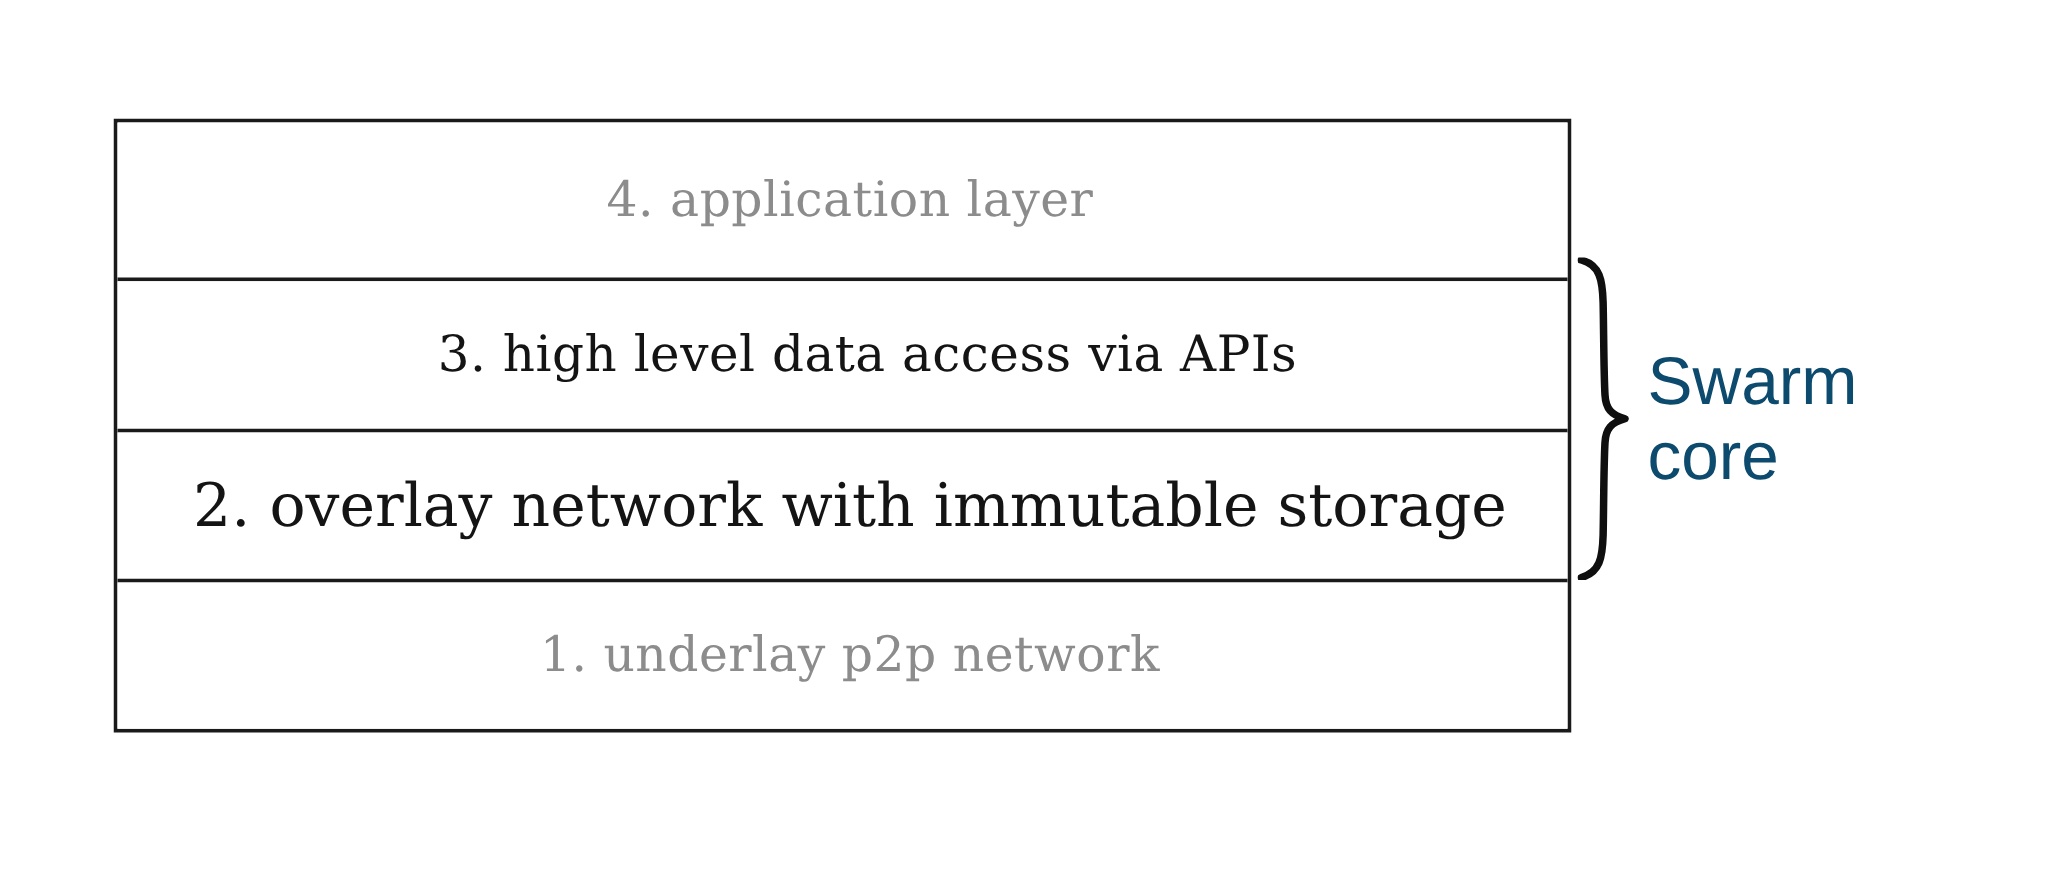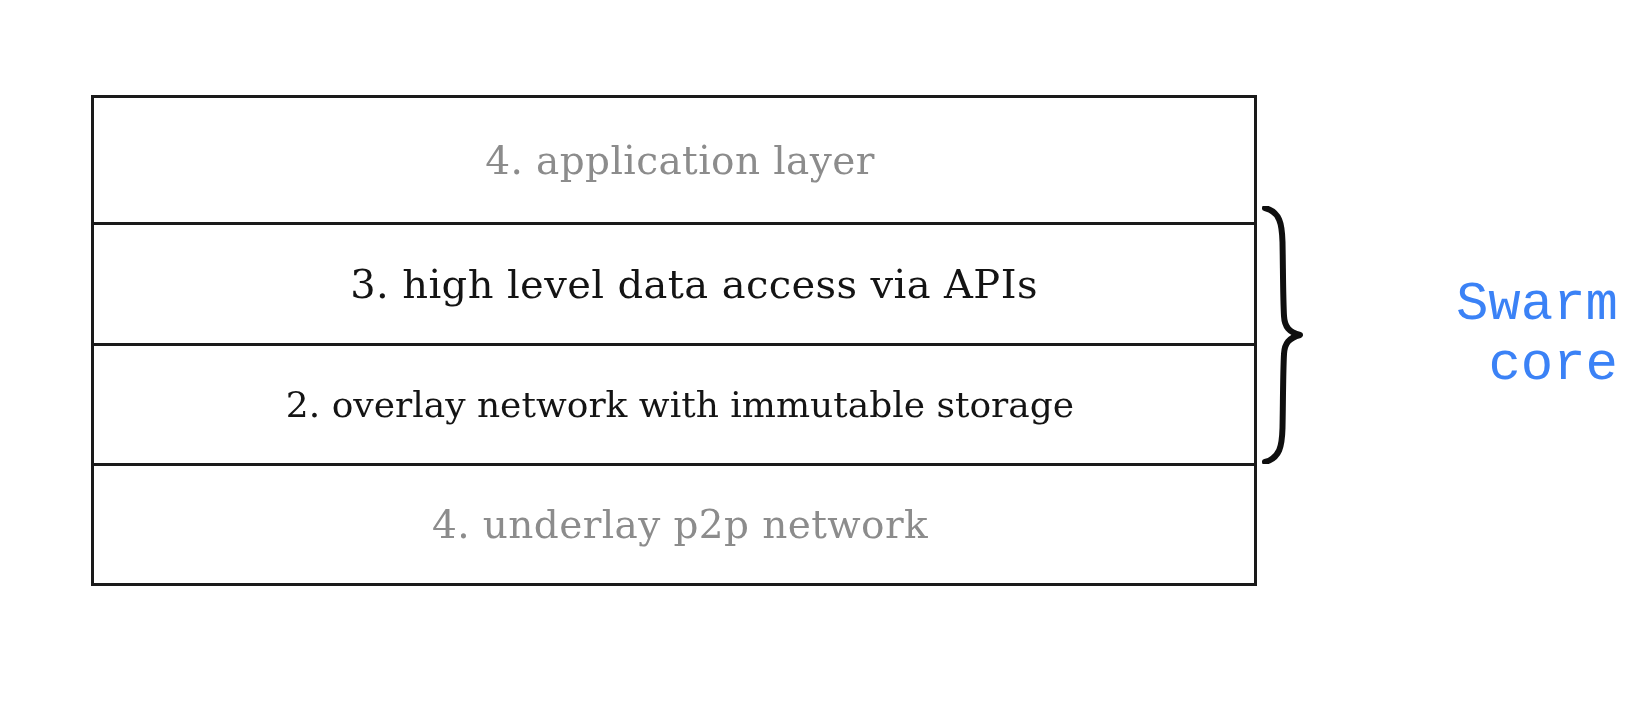--- a/index.html
+++ b/index.html
@@ -55,21 +55,21 @@
     font-size: 39px;
     line-height: 1;
     letter-spacing: 0.4px;
     white-space: nowrap;
     font-weight: 400;
   }
   .layer-label.dim   { color: #8c8c8c; }
   .layer-label.solid { color: #141414; }
 
   
-  .layer-row-2 .layer-label { font-size: 36px; letter-spacing: 0px; }
+  .layer-row-2 .layer-label { font-size: 48px; letter-spacing: 0px; }
   .layer-row-3 .layer-label { font-size: 40px; margin-left: 28px; }
 
   
   .brace-group {
     position: absolute;
     left: 1262px;
     top: 206px;
     width: 375px;
     height: 258px;
     display: flex;
@@ -78,25 +78,25 @@
 
   .brace-svg {
     display: block;
     width: 46px;
     height: 258px;
     flex: 0 0 auto;
   }
 
   .brace-caption {
     margin-left: 10px;
-    font-family: Liberation Mono, monospace;
-    color: #3b82f6;
+    font-family: Liberation Sans, sans-serif;
+    color: #0c4a6e;
     font-size: 54px;
     line-height: 1.12;
-    text-align: right;
+    text-align: left;
     white-space: pre-line;
     width: 300px;
   }
 </style>
 </head>
 <body>
 
 <div id="diagram-root">
 
   <div class="layer-stack">
@@ -107,21 +107,21 @@
 
     <div class="layer-row layer-row-3">
       <span class="layer-label solid">3. high level data access via APIs</span>
     </div>
 
     <div class="layer-row layer-row-2">
       <span class="layer-label solid">2. overlay network with immutable storage</span>
     </div>
 
     <div class="layer-row layer-row-1">
-      <span class="layer-label dim">4. underlay p2p network</span>
+      <span class="layer-label dim">1. underlay p2p network</span>
     </div>
 
   </div>
 
   <div class="brace-group">
 
     <svg class="brace-svg" viewBox="0 0 46 258" preserveAspectRatio="none">
       <path d="M 3 2
                C 18 6, 20 18, 20.5 36
                C 21 60, 21 92, 22 110

